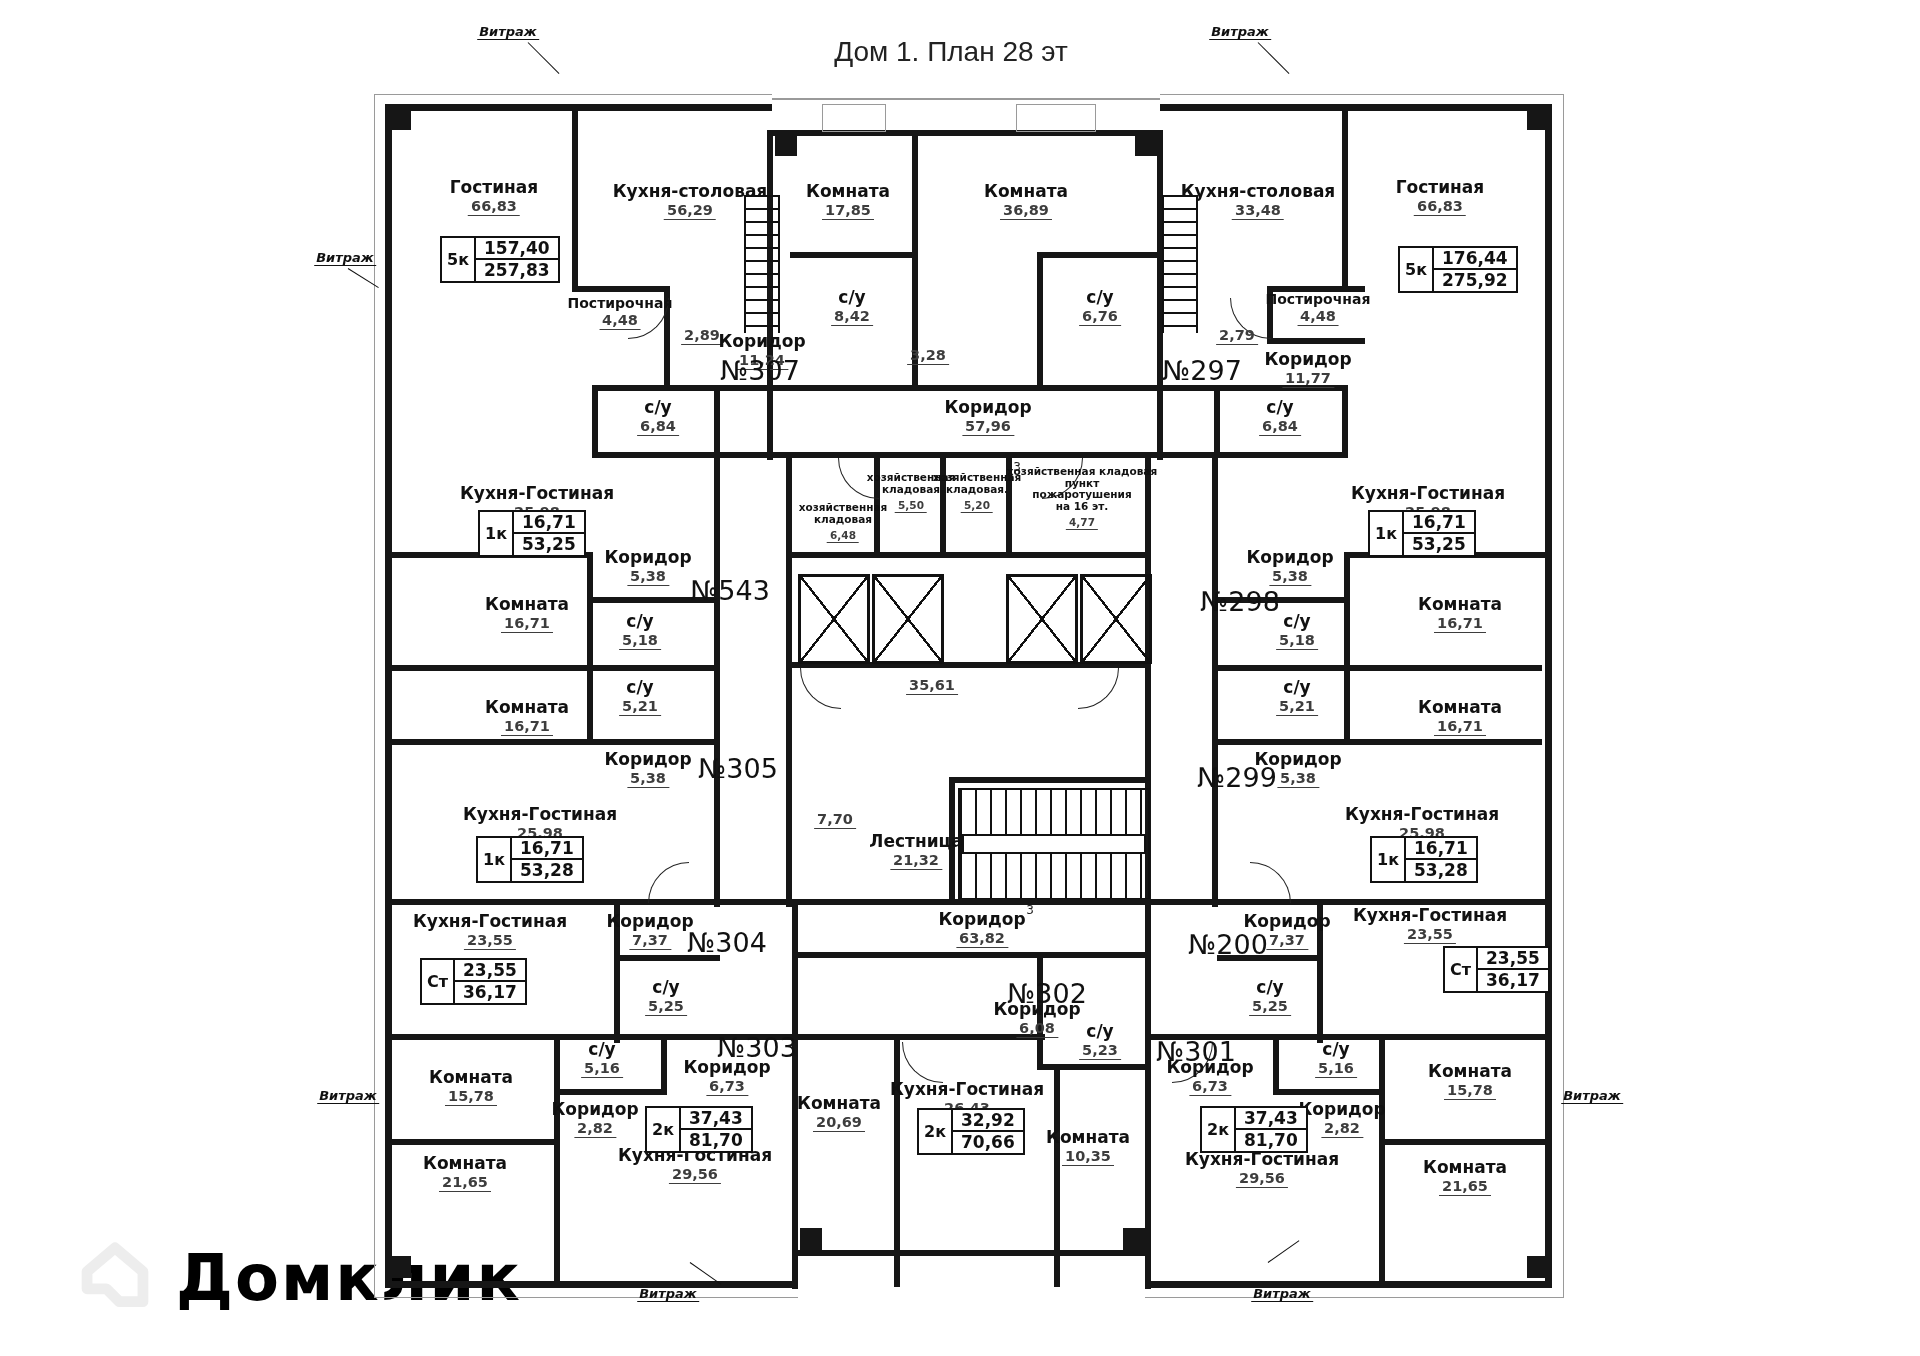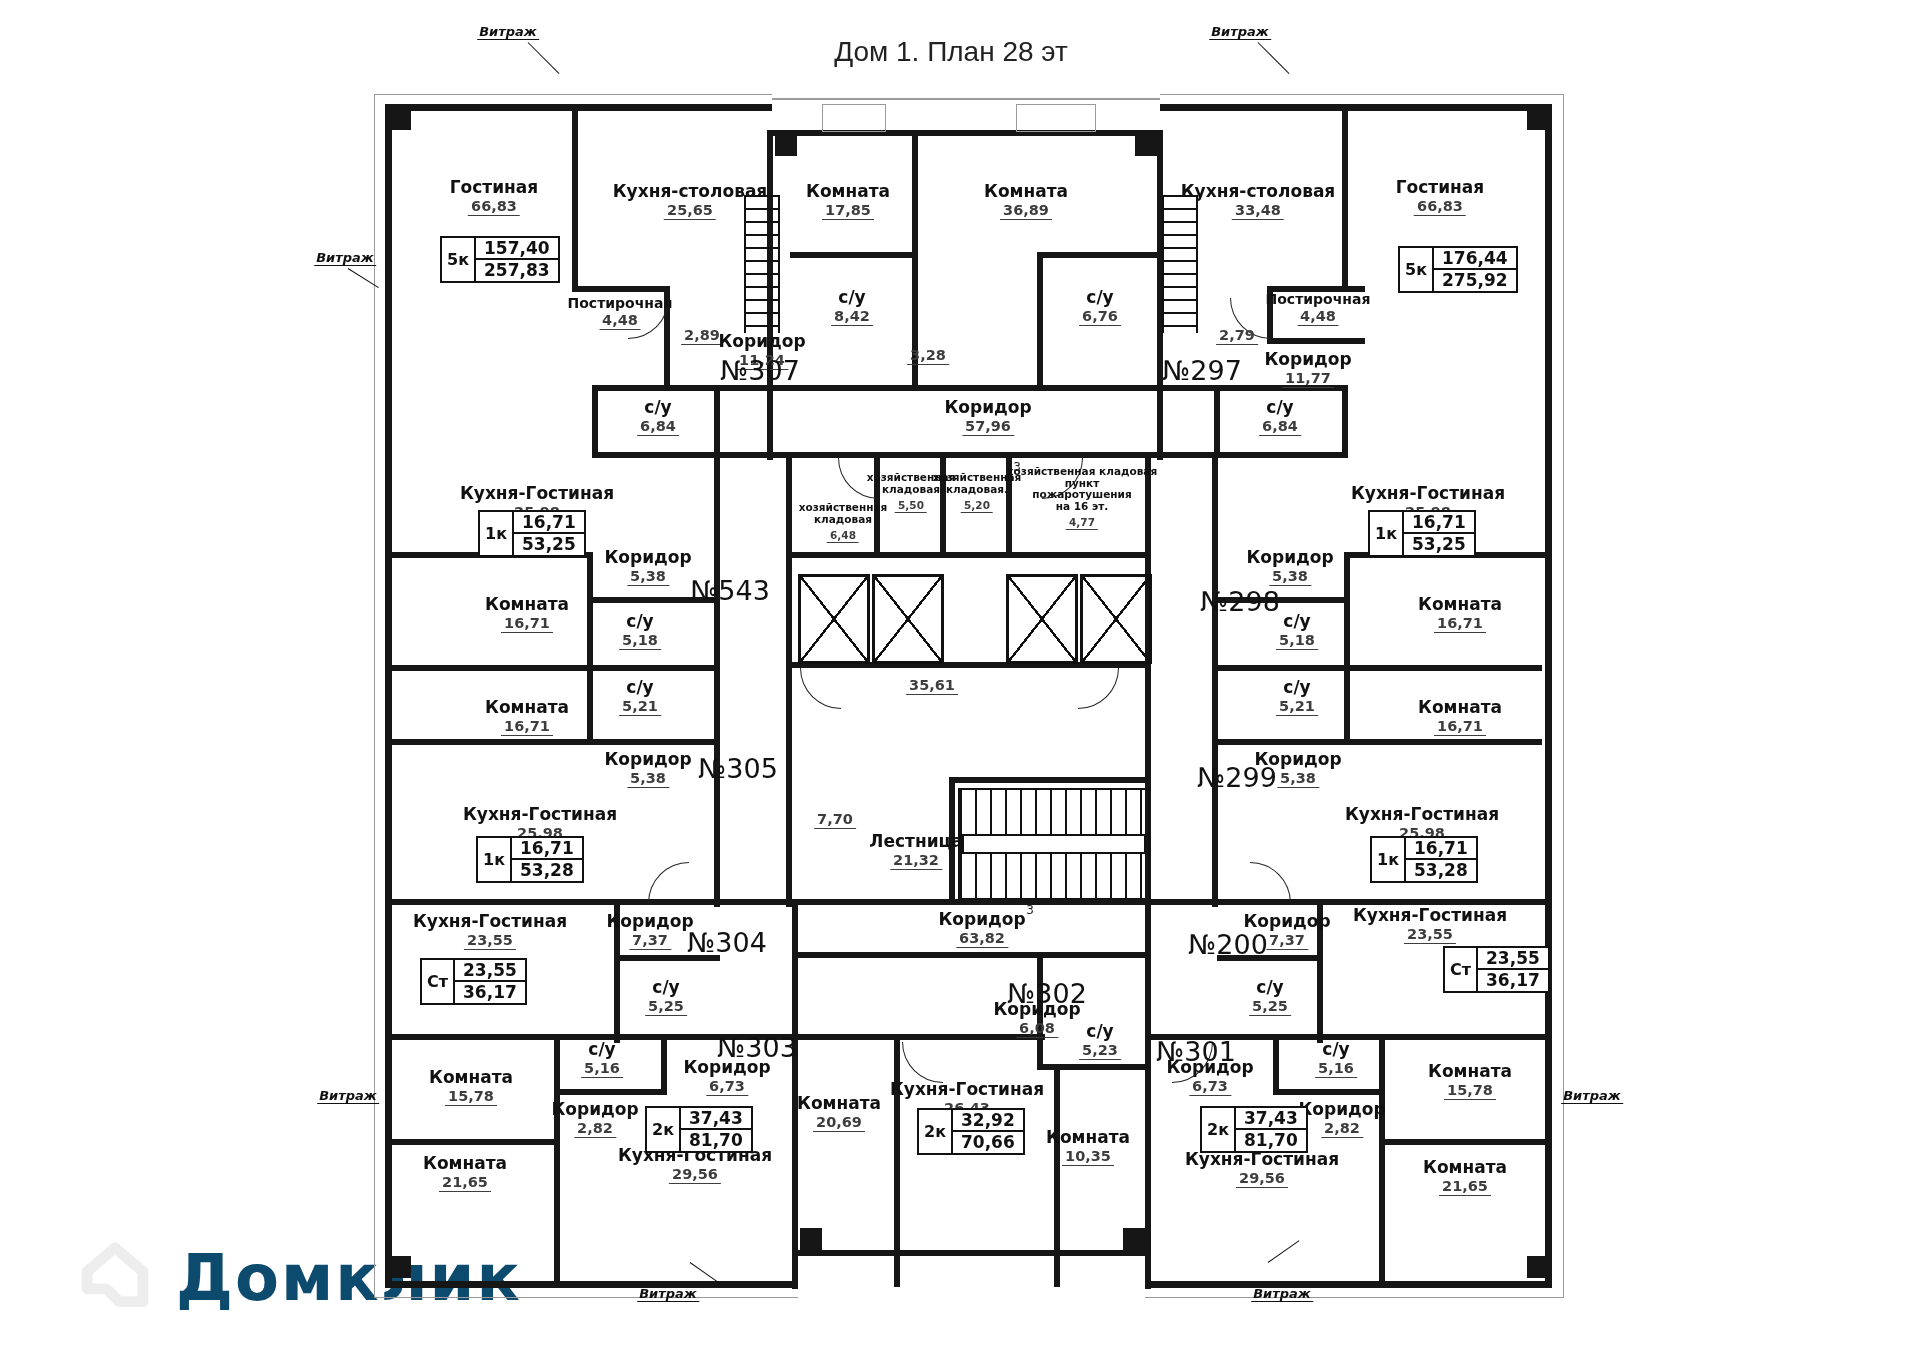--- a/index.html
+++ b/index.html
@@ -33,21 +33,21 @@
   .stairs-v{position:absolute;border:2.5px solid #111;
     background:repeating-linear-gradient(to right,#111 0 2px,transparent 2px 15px)}
   .land{position:absolute;background:#fff;border:2px solid #111}
   .door{position:absolute;width:40px;height:40px}
   .q1{border-top:1.6px solid #222;border-left:1.6px solid #222;border-top-left-radius:100%}
   .q2{border-top:1.6px solid #222;border-right:1.6px solid #222;border-top-right-radius:100%}
   .q3{border-bottom:1.6px solid #222;border-left:1.6px solid #222;border-bottom-left-radius:100%}
   .q4{border-bottom:1.6px solid #222;border-right:1.6px solid #222;border-bottom-right-radius:100%}
   .axis3{position:absolute;font-size:12px;color:#222;transform:translateX(-50%)}
   .wm{position:absolute;left:72px;top:1236px;display:flex;align-items:center;gap:18px}
-  .wm-text{font-size:64px;font-weight:bold;color:#0c4a6e;letter-spacing:2px}
+  .wm-text{font-size:64px;font-weight:bold;color:#000000;letter-spacing:2px}
 </style>
 </head>
 <body>
 
 <div id="plan">
 
   <div class="wm">
     <svg width="86" height="84" viewBox="0 0 80 76">
       <path d="M14 32 L40 10 L66 32 V60 H44 M14 32 V48 H32 L44 60" fill="none" stroke="#ededed" stroke-width="10" stroke-linejoin="round" stroke-linecap="round"></path>
     </svg>
@@ -181,21 +181,21 @@
   <div class="vz" style="left:1592px;top:1088px">Витраж</div>
   <div class="vz" style="left:668px;top:1286px">Витраж</div>
   <div class="ld" style="left:690px;top:1262px;width:38px;transform:rotate(35deg)"></div>
   <div class="vz" style="left:1282px;top:1286px">Витраж</div>
   <div class="ld" style="left:1230px;top:1262px;width:38px;transform:rotate(145deg);transform-origin:right center"></div>
 
   <div class="axis3" style="left:1017px;top:460px">3</div>
   <div class="axis3" style="left:1030px;top:903px">3</div>
 
   <div class="lbl" style="left:494px;top:178px"><div class="rn">Гостиная</div><div class="ra">66,83</div></div>
-  <div class="lbl" style="left:690px;top:182px"><div class="rn">Кухня-столовая</div><div class="ra">25,65</div></div>
+  <div class="lbl" style="left:690px;top:182px"><div class="rn">Кухня-столовая</div><div class="ra">56,29</div></div>
   <div class="lbl" style="left:848px;top:182px"><div class="rn">Комната</div><div class="ra">17,85</div></div>
   <div class="lbl" style="left:1026px;top:182px"><div class="rn">Комната</div><div class="ra">36,89</div></div>
   <div class="lbl" style="left:1258px;top:182px"><div class="rn">Кухня-столовая</div><div class="ra">33,48</div></div>
   <div class="lbl" style="left:1440px;top:178px"><div class="rn">Гостиная</div><div class="ra">66,83</div></div>
   <div class="lbl" style="left:620px;top:296px"><div class="rn" style="font-size:14px">Постирочная</div><div class="ra">4,48</div></div>
   <div class="lbl" style="left:702px;top:326px"><div class="ra">2,89</div></div>
   <div class="lbl" style="left:762px;top:332px"><div class="rn">Коридор</div><div class="ra">11,24</div></div>
   <div class="lbl" style="left:852px;top:288px"><div class="rn">с/у</div><div class="ra">8,42</div></div>
   <div class="lbl" style="left:928px;top:346px"><div class="ra">3,28</div></div>
   <div class="lbl" style="left:1100px;top:288px"><div class="rn">с/у</div><div class="ra">6,76</div></div>

